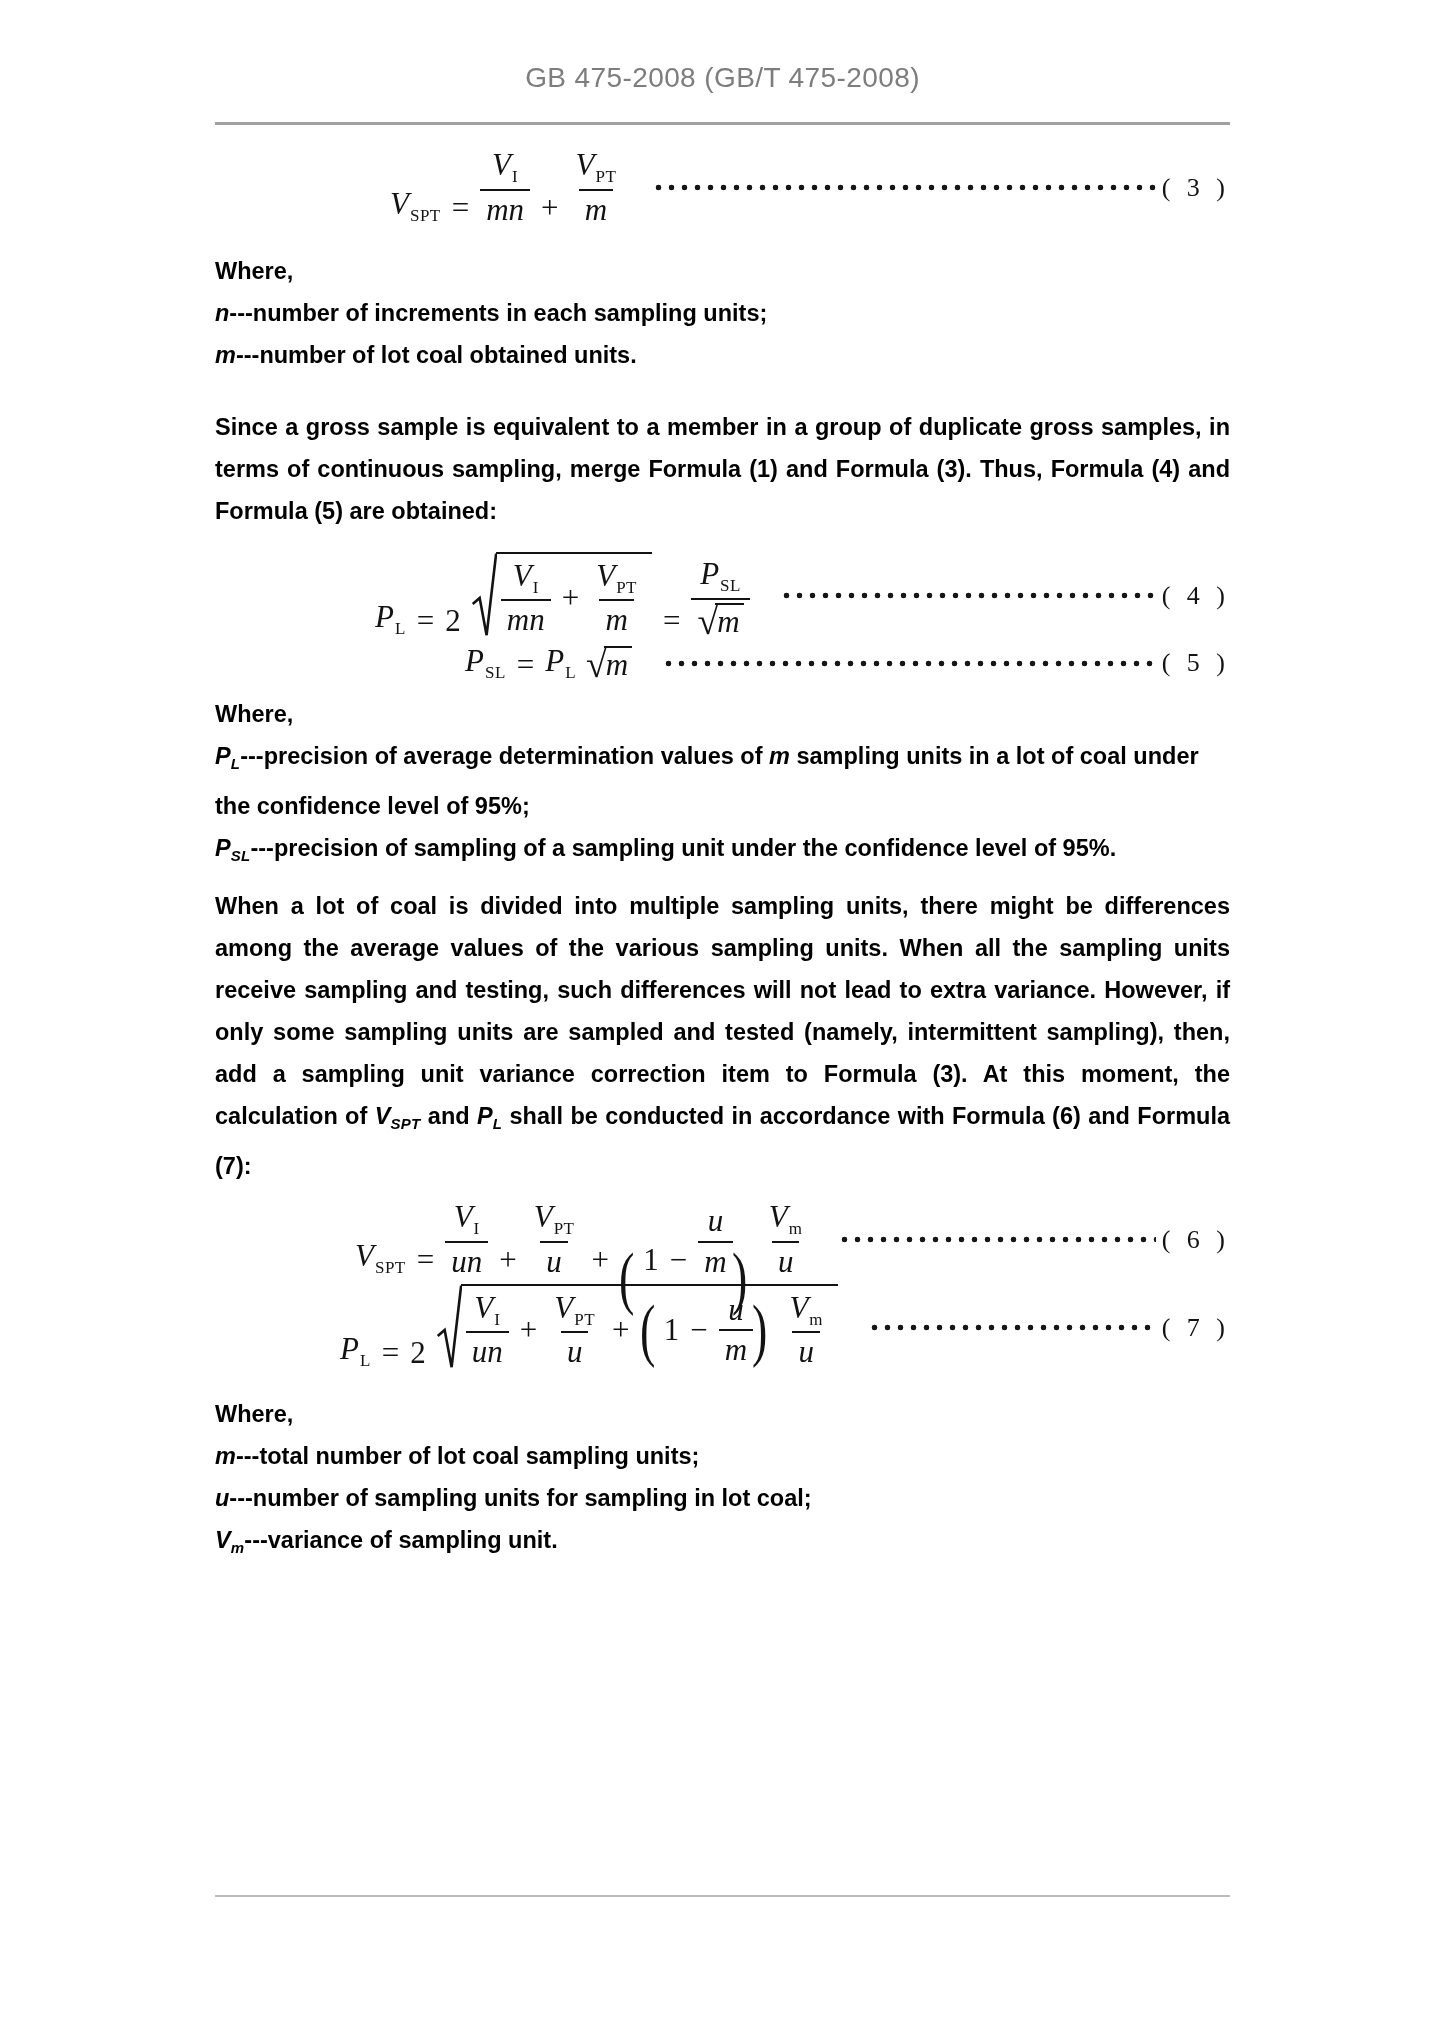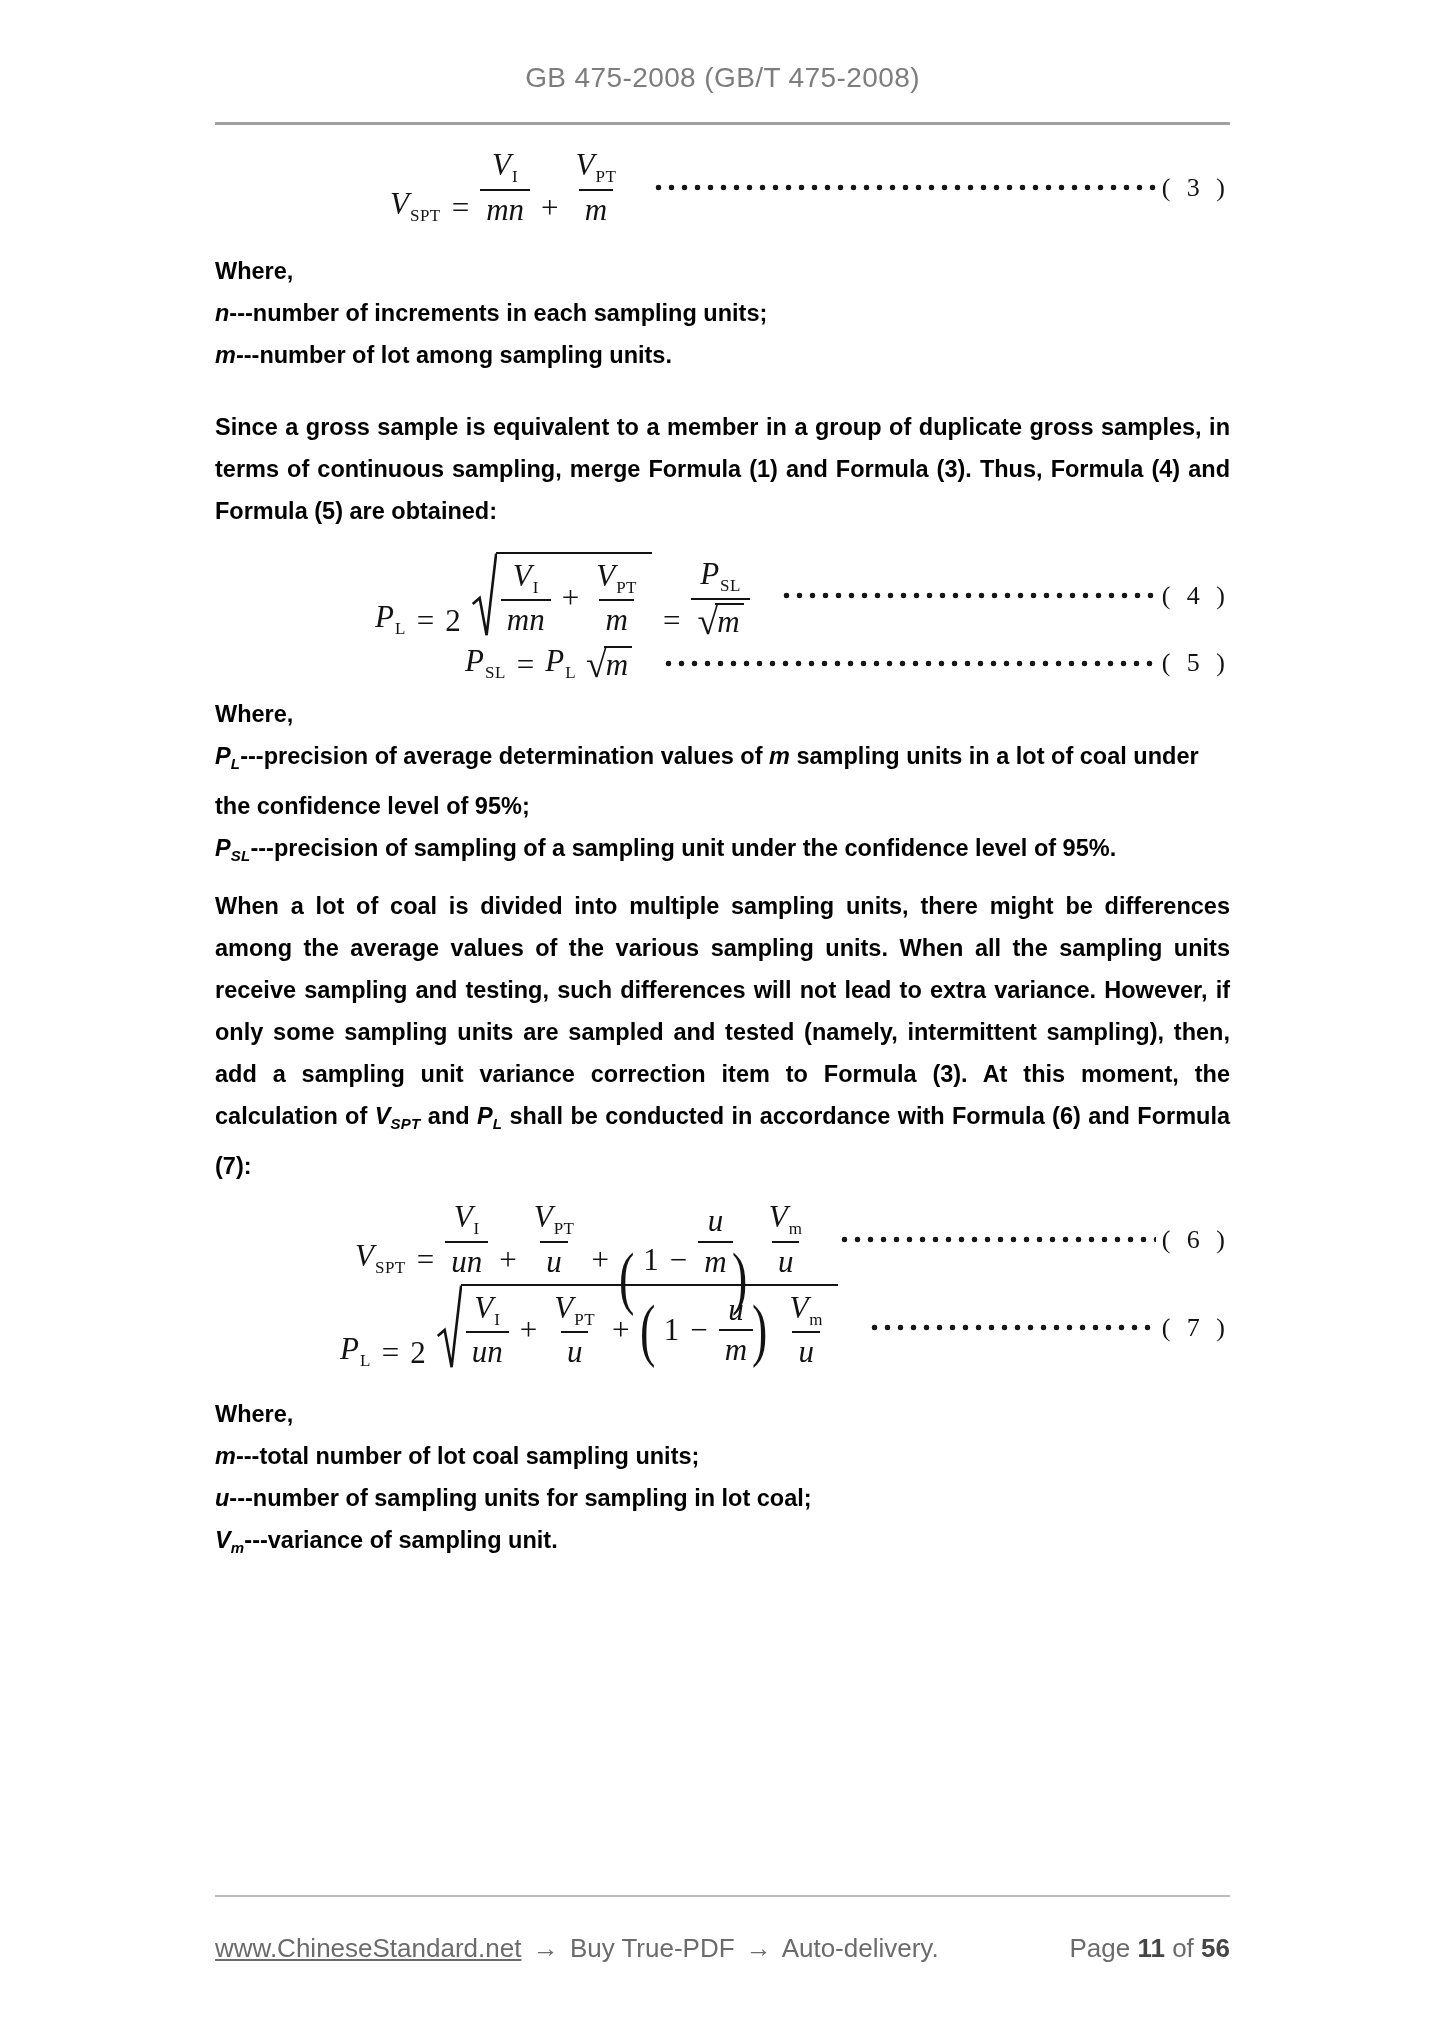--- a/index.html
+++ b/index.html
@@ -89,21 +89,21 @@
         </span>
       </div>
       <div class="leader"></div>
       <div class="eqnum">( 3 )</div>
     </div>
 
     <p class="bodytext where1">Where,</p>
 
     <p class="bodytext def"><span class="dsym">n</span><span>---number of increments in each sampling units;</span></p>
 
-    <p class="bodytext def"><span class="dsym">m</span><span>---number of lot among sampling units.</span></p>
+    <p class="bodytext def"><span class="dsym">m</span><span>---number of lot coal obtained units.</span></p>
 
     <p class="bodytext para">Since a gross sample is equivalent to a member in a group of duplicate gross samples, in terms of continuous sampling, merge Formula (1) and Formula (3). Thus, Formula (4) and Formula (5) are obtained:</p>
 
     <div class="eqrow r4">
       <div class="eq off4">
         <span class="tok"><span class="var">P</span><span class="sub">L</span></span>
         <span class="op">=</span>
         <span class="tok coef">2</span>
         <span class="sqrt">
           <span class="sqrt-sign">
@@ -229,29 +229,14 @@
     <p class="bodytext def"><span class="dsym">m</span><span>---total number of lot coal sampling units;</span></p>
 
     <p class="bodytext def"><span class="dsym">u</span><span>---number of sampling units for sampling in lot coal;</span></p>
 
     <p class="bodytext def"><span class="dsym">V</span><span class="dsub">m</span><span>---variance of sampling unit.</span></p>
 
   </div>
 
   <div class="footer">
     <hr class="frule">
-    <div class="frow">
-      <div class="fleft">
-        <span class="flink">www.ChineseStandard.net</span>
-        <span class="farrow">→</span>
-        <span>Buy True-PDF</span>
-        <span class="farrow">→</span>
-        <span>Auto-delivery.</span>
-      </div>
-      <div class="fright">
-        <span>Page</span>
-        <span class="fbold">11</span>
-        <span>of</span>
-        <span class="fbold">56</span>
-      </div>
-    </div>
   </div>
 </div>
 
 </body></html>

